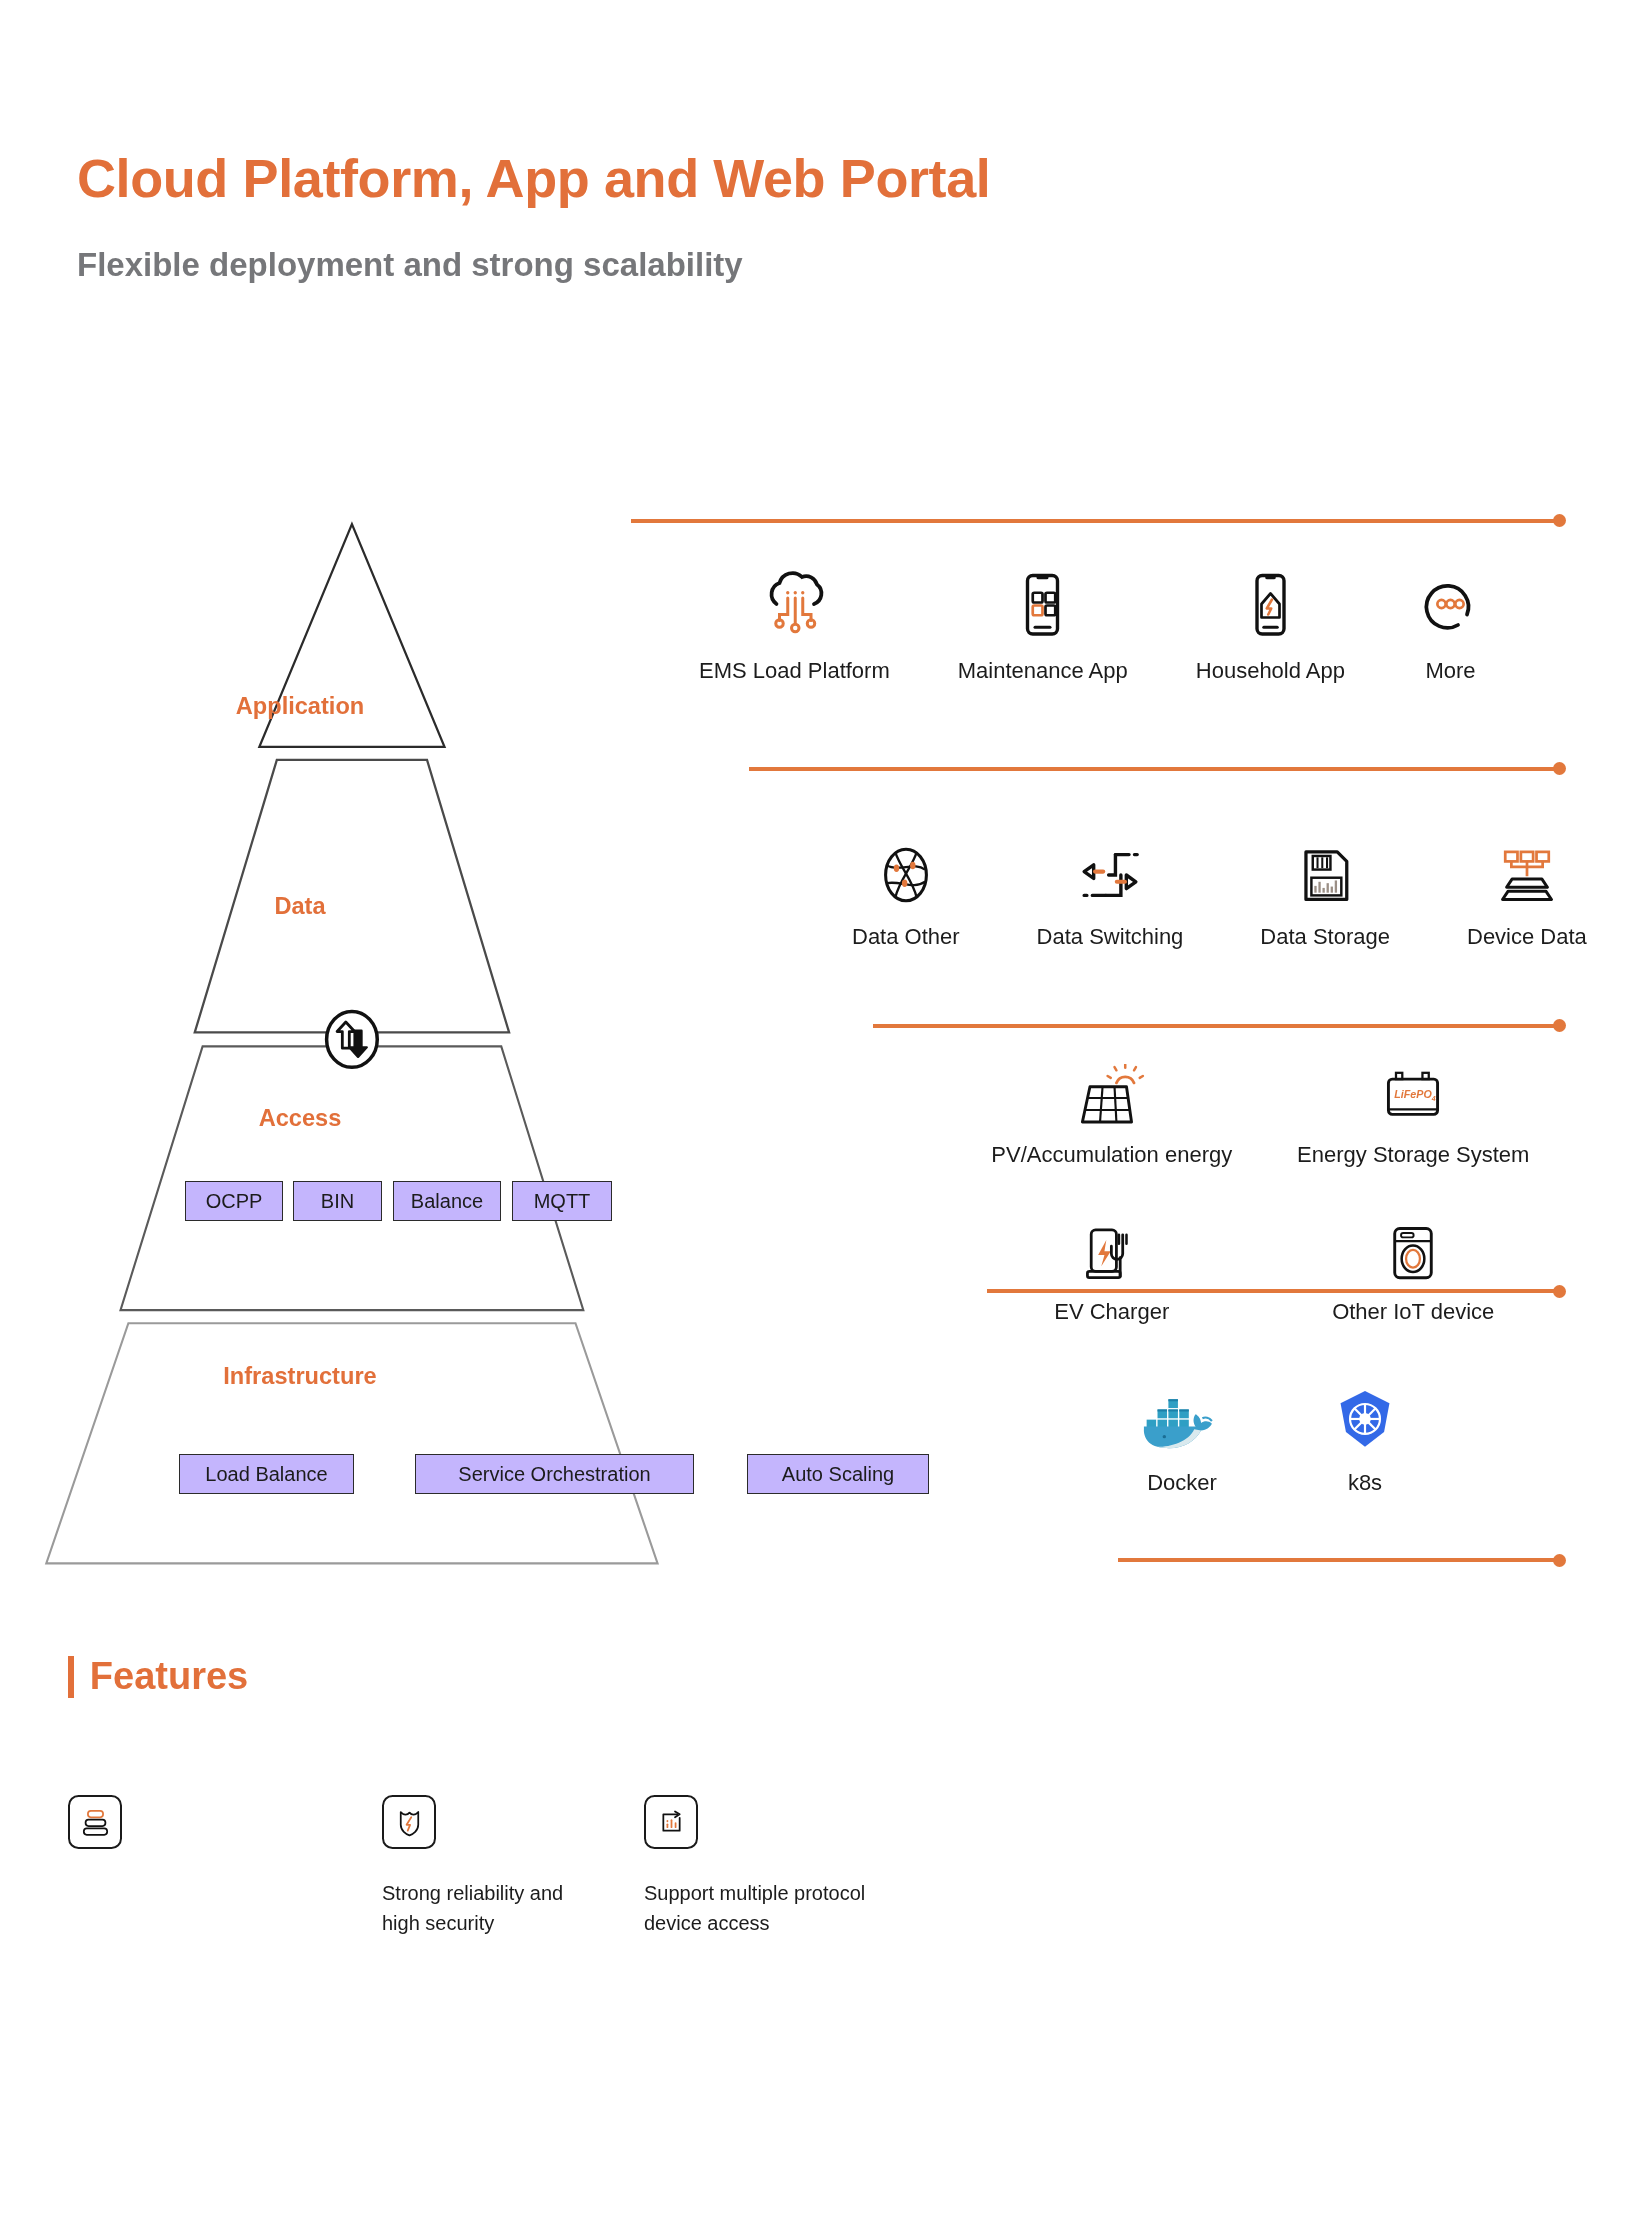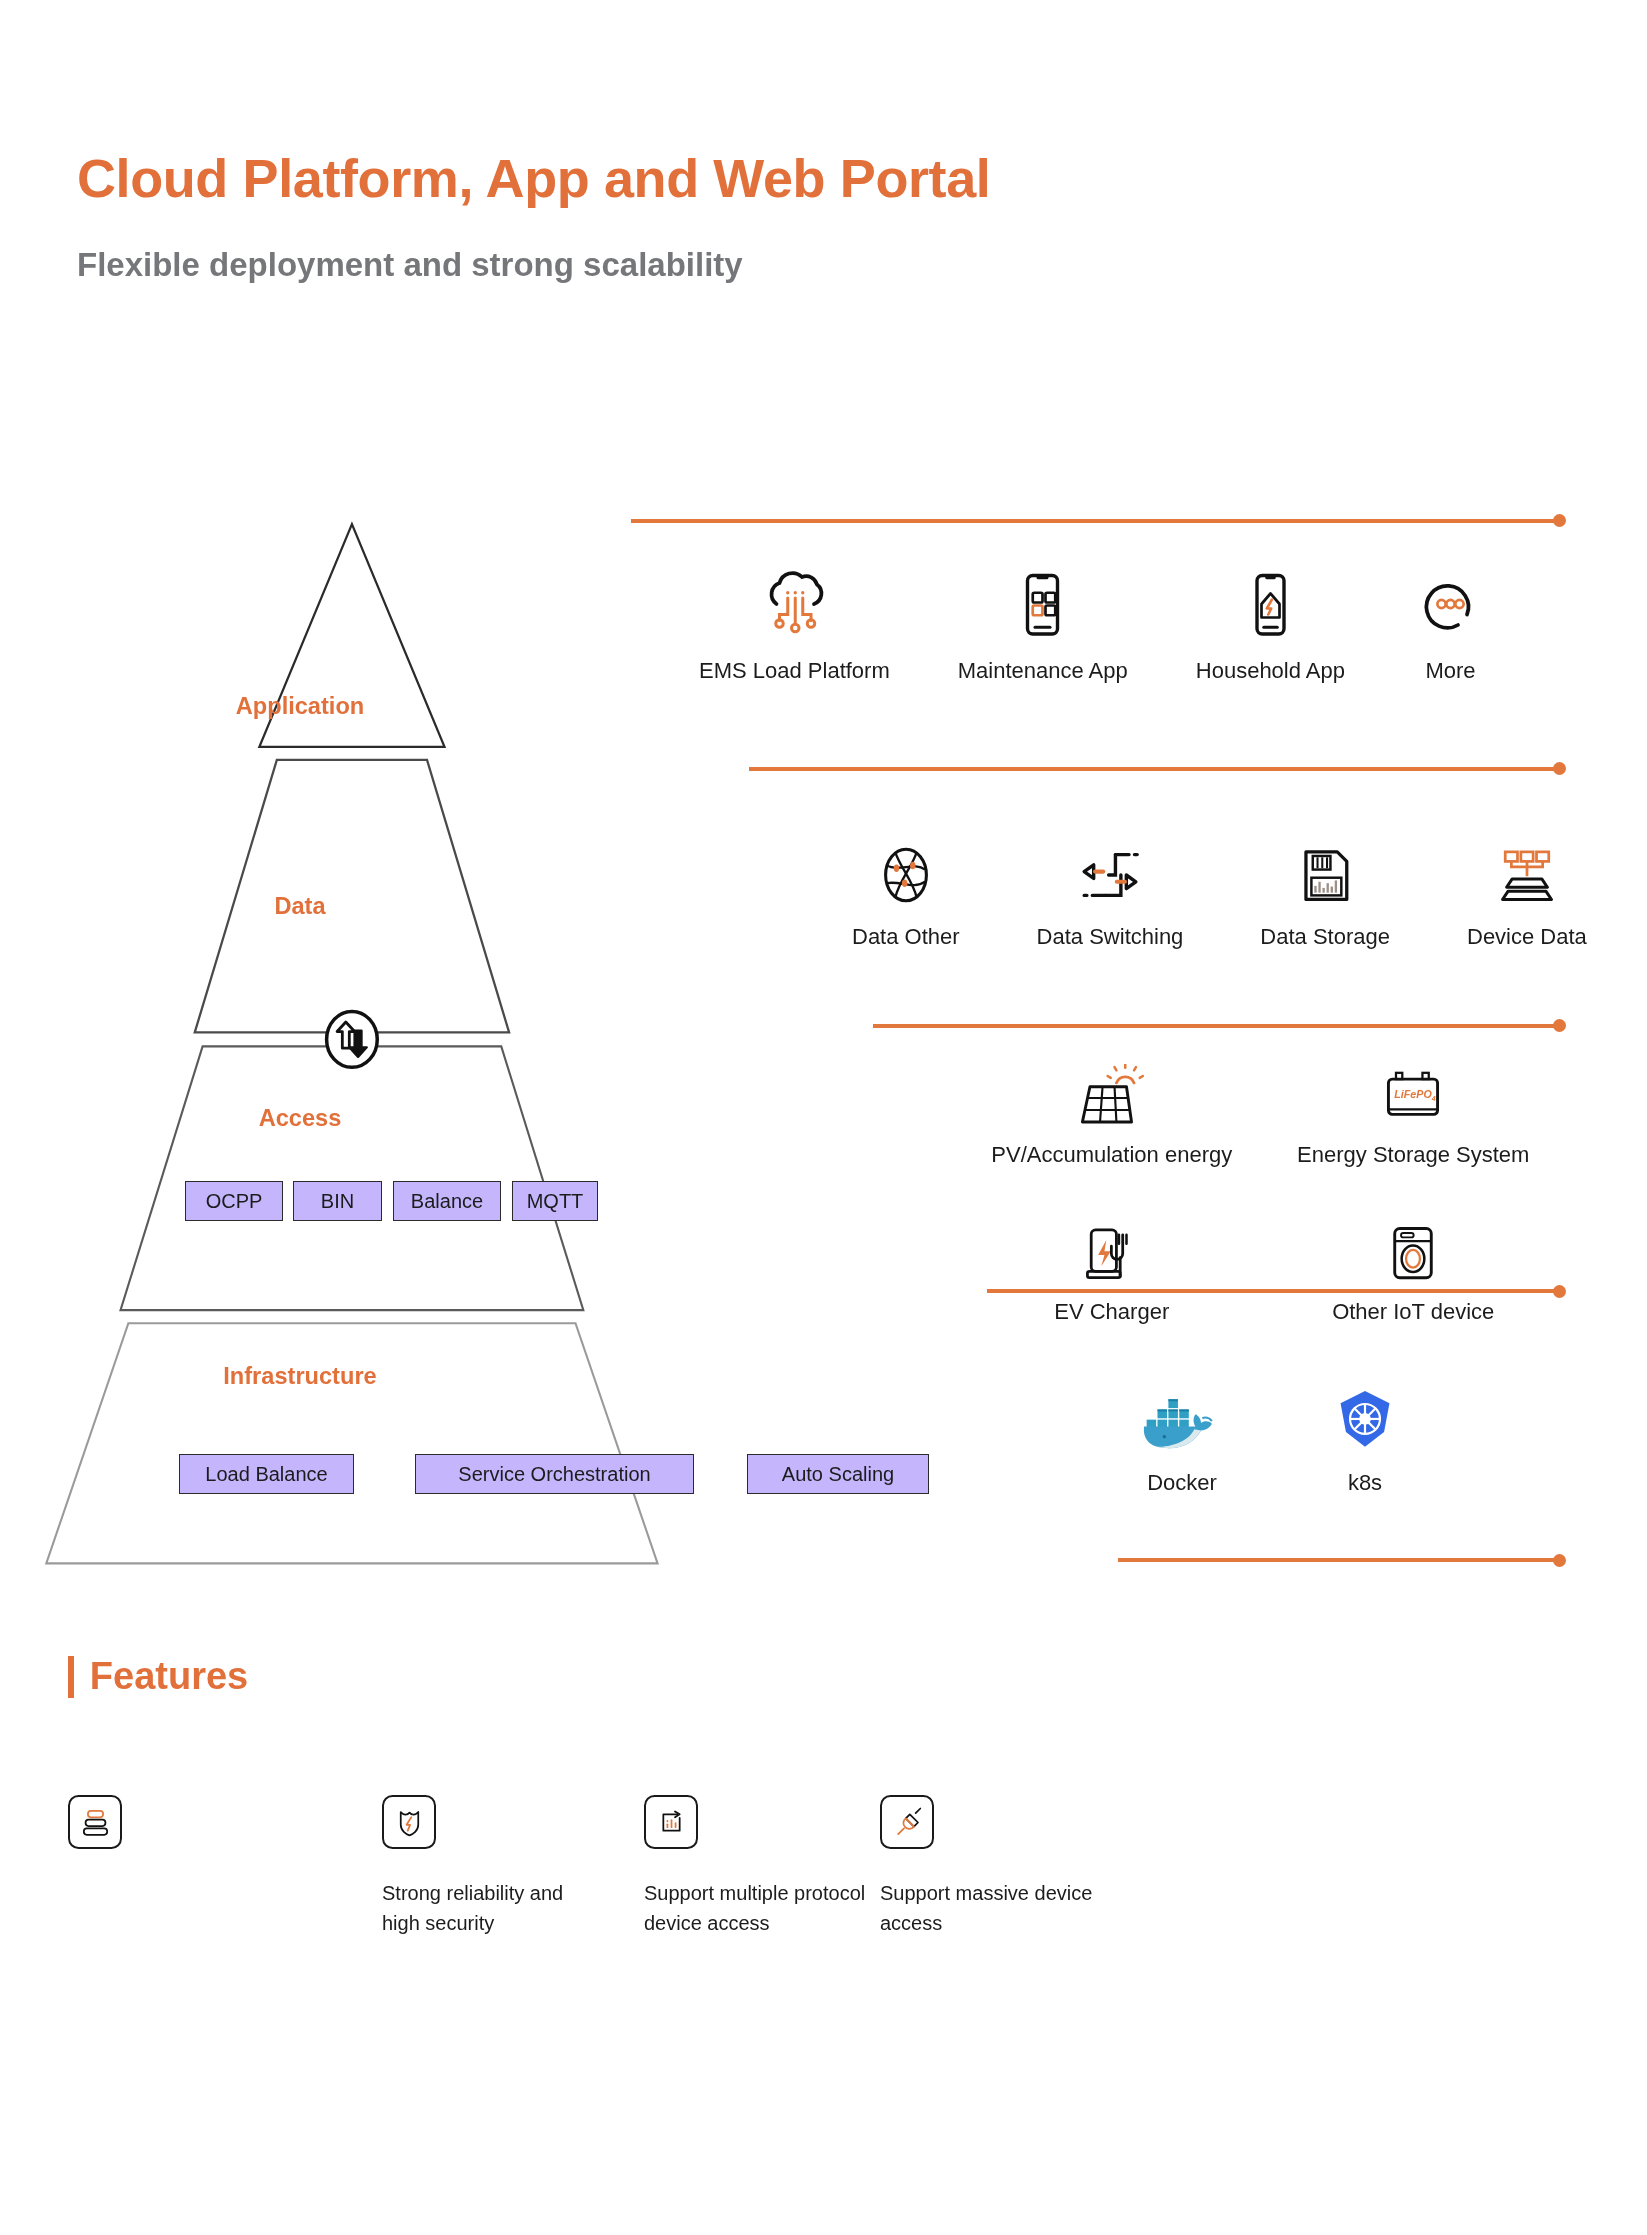--- a/index.html
+++ b/index.html
@@ -93,21 +93,21 @@
 
   <div class="layer-label lbl-application">Application</div>
   <div class="layer-label lbl-data">Data</div>
   <div class="layer-label lbl-access">Access</div>
   <div class="layer-label lbl-infrastructure">Infrastructure</div>
 
   <div class="chip" style="left:185px;top:1181px;width:98px;">OCPP</div>
   <div class="chip" style="left:293px;top:1181px;width:89px;">BIN</div>
 
   <div class="chip" style="left:393px;top:1181px;width:108px;">Balance</div>
-  <div class="chip" style="left:512px;top:1181px;width:86px;">MQTT</div>
+  <div class="chip" style="left:512px;top:1181px;width:100px;">MQTT</div>
 
   <div class="chip" style="left:179px;top:1454px;width:175px;">Load Balance</div>
   <div class="chip" style="left:415px;top:1454px;width:279px;">Service Orchestration</div>
   <div class="chip" style="left:747px;top:1454px;width:182px;">Auto Scaling</div>
 
   <div class="oline" style="left:631px;top:519px;width:928px;"></div>
   <div class="odot" style="left:1553px;top:514px;"></div>
 
   <div class="oline" style="left:749px;top:767px;width:810px;"></div>
   <div class="odot" style="left:1553px;top:762px;"></div>
@@ -402,27 +402,16 @@
           <path d="M36,11 L44,16 L36,21" fill="none" stroke="#111" stroke-width="3" stroke-linecap="round" stroke-linejoin="round"></path>
           <line x1="23" y1="38" x2="23" y2="33" stroke="#E2783C" stroke-width="3" stroke-linecap="round"></line>
           <line x1="23" y1="28" x2="23" y2="27" stroke="#E2783C" stroke-width="3" stroke-linecap="round"></line>
           <line x1="30" y1="38" x2="30" y2="26" stroke="#E2783C" stroke-width="3" stroke-linecap="round"></line>
           <line x1="37" y1="38" x2="37" y2="31" stroke="#E2783C" stroke-width="3" stroke-linecap="round"></line>
         </svg>
       </div>
       <div class="feat-text">Support multiple protocol device access</div>
     </div>
 
-    <div class="feat-col w5">
-      <div class="feat-icon">
-        <svg width="35" height="35" viewBox="0 0 60 60">
-          <path d="M34,16 L48,30 L41,37 L27,23 Z" fill="none" stroke="#111" stroke-width="3" stroke-linejoin="round"></path>
-          <line x1="44" y1="14" x2="52" y2="6" stroke="#111" stroke-width="3" stroke-linecap="round"></line>
-          <path d="M27,23 a10,10 0 1 0 14,14 Z" fill="none" stroke="#E2783C" stroke-width="3" stroke-linejoin="round"></path>
-          <line x1="24" y1="40" x2="14" y2="50" stroke="#E2783C" stroke-width="3" stroke-linecap="round"></line>
-        </svg>
-      </div>
-      <div class="feat-text">Support massive device access</div>
-    </div>
   </div>
 
 </div>
 
 
 </body></html>

